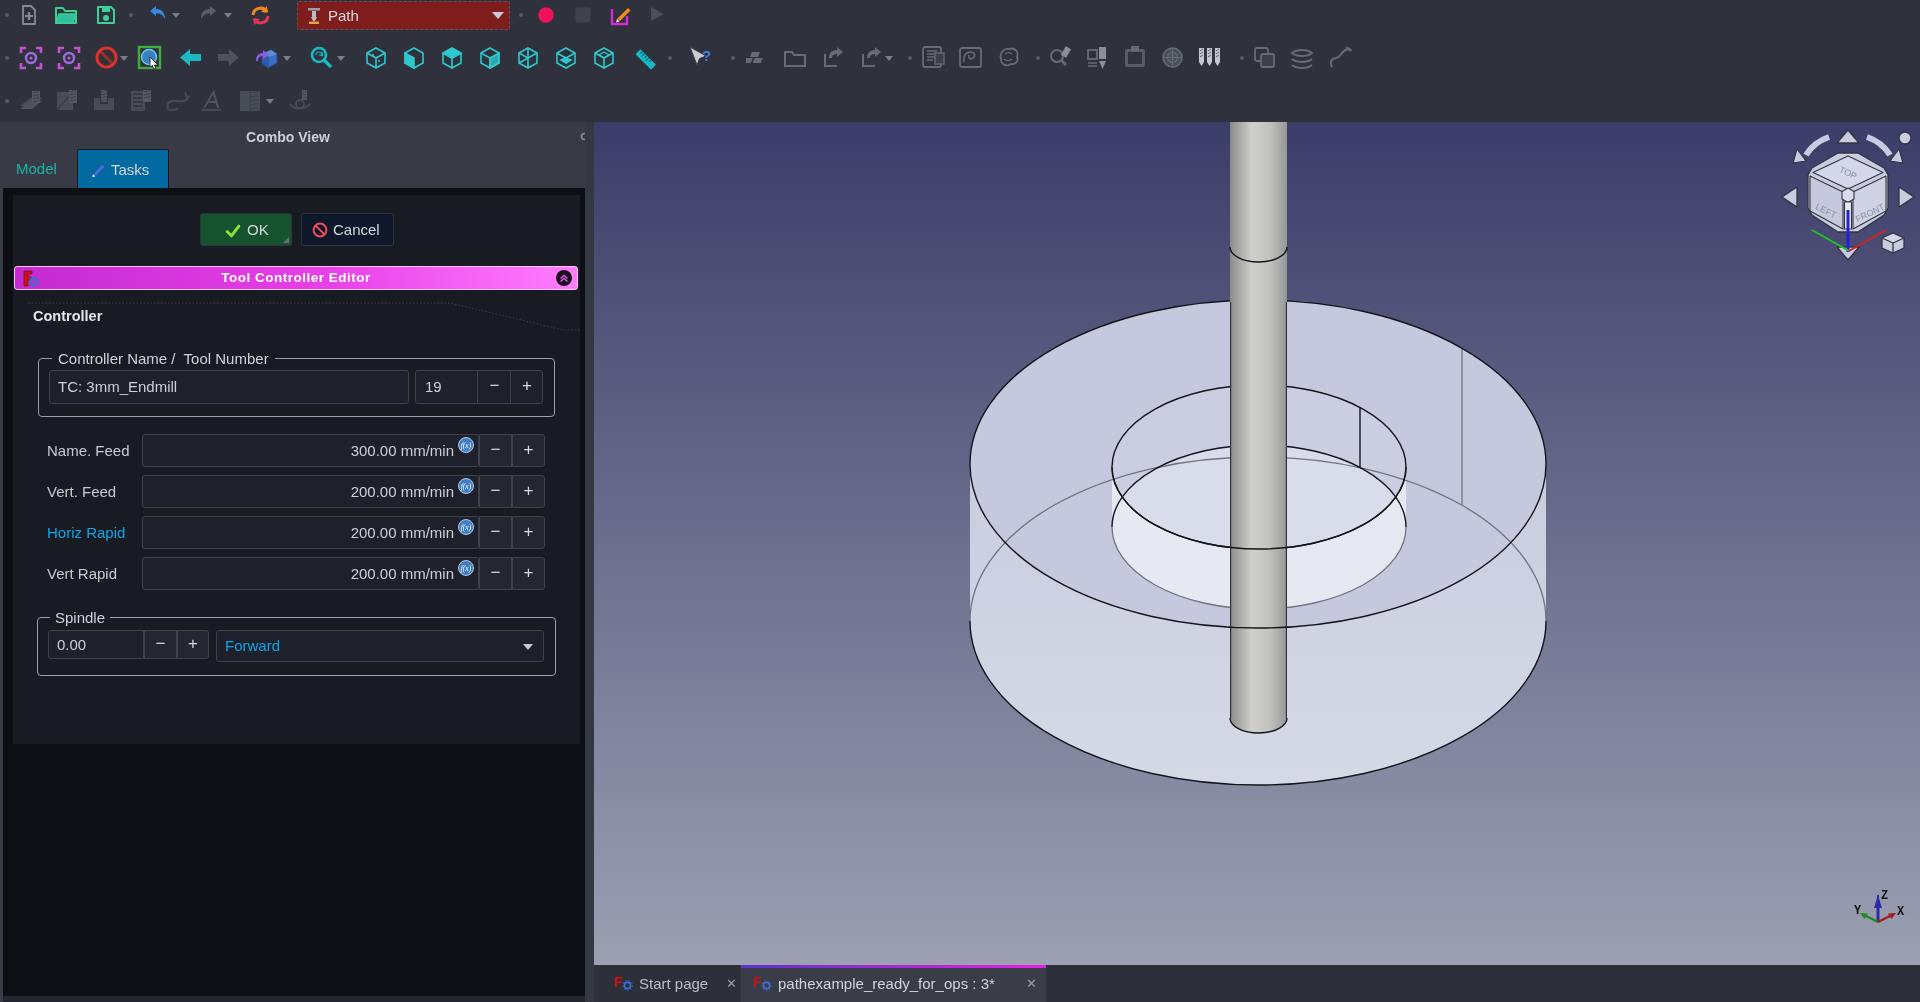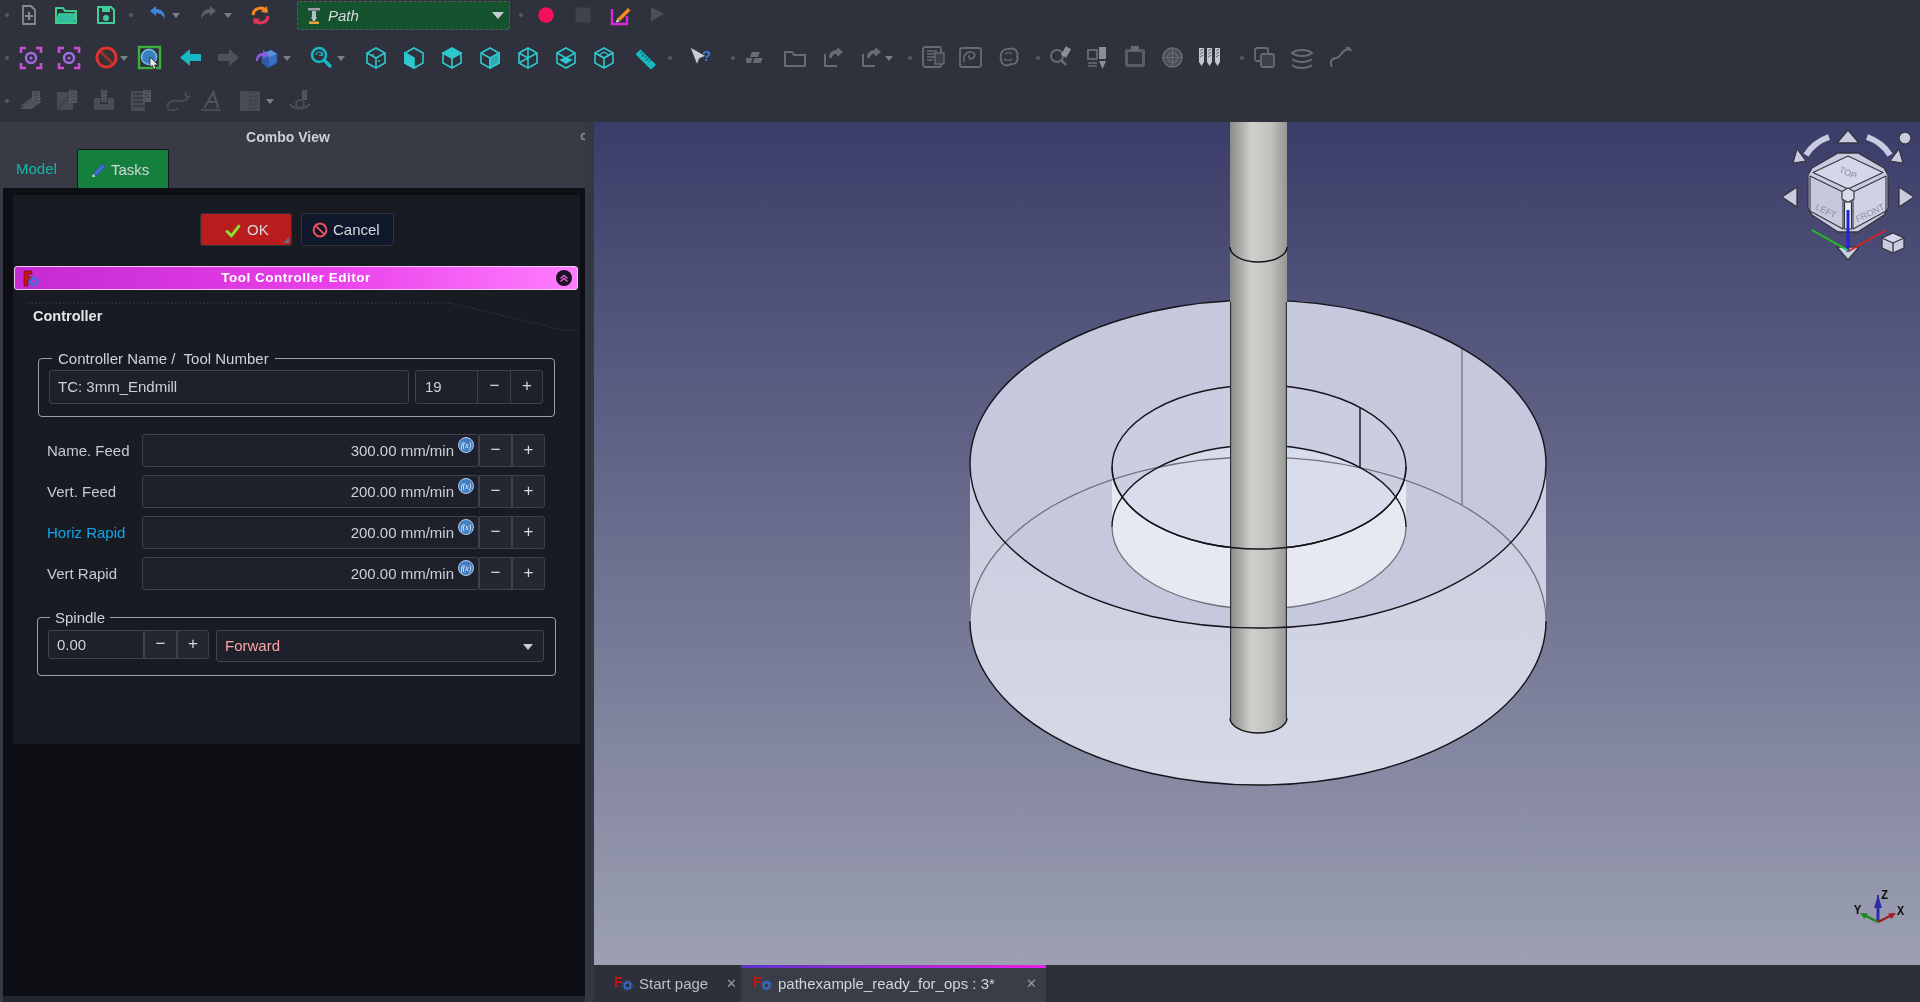--- a/index.html
+++ b/index.html
@@ -38,21 +38,21 @@
     <svg class="tbicon" style="left:198px;top:5px;" width="22" height="20" viewBox="0 0 22 20">
         <path d="M18 6 L12 1 V4 C6 4 3 8 3 14 C5 10 8 8 12 8 V11 Z" fill="#5a5f6a"></path>
       </svg>
     <div class="dd" style="left:224px;top:13px;"></div>
     <svg class="tbicon" style="left:248px;top:3px;" width="25" height="25" viewBox="0 0 25 25">
         <path d="M5 12 A7.5 7.5 0 0 1 19 9" fill="none" stroke="#f5881e" stroke-width="3"></path>
         <path d="M19 3 L19.5 9.7 L13 9 Z" fill="#f5881e"></path>
         <path d="M20 13 A7.5 7.5 0 0 1 6 16" fill="none" stroke="#e5345a" stroke-width="3"></path>
         <path d="M6 22 L5.5 15.3 L12 16 Z" fill="#e5345a"></path>
       </svg>
-    <div class="abs" style="left:297px;top:1px;width:213px;height:29px;background:#14532d;border:1px dashed #565a64;box-sizing:border-box;border-radius:2px;font-style:italic;">
+    <div class="abs" style="left:297px;top:1px;width:213px;height:29px;background:#7f1d1d;border:1px dashed #565a64;box-sizing:border-box;border-radius:2px;">
       <svg class="abs" style="left:7px;top:5px;" width="18" height="18" viewBox="0 0 18 18">
           <rect x="3" y="1" width="12" height="2.5" fill="#9aa0aa"></rect>
           <rect x="7" y="4" width="4" height="6" fill="#b8bec8"></rect>
           <path d="M6 10 H12 L10 14 H8 Z" fill="#b8bec8"></path>
           <rect x="4" y="14.5" width="10" height="2.5" fill="#e8a33d"></rect>
         </svg>
       <span style="position:absolute;left:30px;font-size:15px;color:#d6d8dd;line-height:27px;">Path</span>
       <div class="dd" style="left:194px;top:10px;border-left-width:6px;border-right-width:6px;border-top-width:7px;border-top-color:#c9cdd5;"></div>
     </div>
     <div class="dot" style="left:519px;top:13px;"></div>
@@ -314,33 +314,33 @@
 
   <div class="abs" id="dock" style="left:0;top:122px;width:594px;height:880px;background:#383b45;">
     <div class="abs" style="left:0;top:0;width:576px;height:30px;text-align:center;">
       <span style="font-weight:bold;font-size:14px;color:#cdcfd5;line-height:30px;">Combo View</span>
     </div>
     <svg class="abs" style="left:580px;top:10px;" width="9" height="9" viewBox="0 0 9 9">
         <circle cx="4.5" cy="4.5" r="3" fill="none" stroke="#8a8d95" stroke-width="1.6"></circle>
       </svg>
 
     <div class="abs" style="left:16px;top:28px;width:60px;height:38px;color:#14b8a6;font-size:15px;line-height:38px;">Model</div>
-    <div class="abs" style="left:77px;top:27px;width:90px;height:39px;background:#15803d;border:1px solid #16181e;border-bottom:none;border-radius:2px 2px 0 0;">
+    <div class="abs" style="left:77px;top:27px;width:90px;height:39px;background:#0369a1;border:1px solid #16181e;border-bottom:none;border-radius:2px 2px 0 0;">
       <svg class="abs" style="left:13px;top:11px;" width="16" height="16" viewBox="0 0 16 16">
         <path d="M2 13 L11 3 L14 6 L5 15 Z" fill="#3f6fd0" stroke="#2a4f9e" stroke-width="0.8"></path>
         <path d="M2 13 L4.4 15.4 L1.2 16 Z" fill="#e8e8ea"></path>
       </svg>
       <span style="position:absolute;left:33px;top:0;font-size:15px;color:#d4d6db;line-height:39px;">Tasks</span>
     </div>
 
     <div class="abs" style="left:3px;top:66px;width:582px;height:814px;background:#0d0f15;"></div>
     <div class="abs" style="left:13px;top:73px;width:567px;height:549px;background:#191b23;"></div>
     <div class="abs" style="left:3px;top:874px;width:582px;height:6px;background:#23262e;"></div>
 
-    <div class="abs" style="left:200px;top:91px;width:92px;height:33px;background:#b91c1c;border:1px solid #2f333d;border-radius:3px;box-sizing:border-box;">
+    <div class="abs" style="left:200px;top:91px;width:92px;height:33px;background:#14532d;border:1px solid #2f333d;border-radius:3px;box-sizing:border-box;">
       <svg class="abs" style="left:24px;top:9px" width="16" height="16" viewBox="0 0 15 15">
           <path d="M2 8 L6 12 L13 3" stroke="#8ae234" stroke-width="2.8" fill="none" stroke-linecap="round" stroke-linejoin="round"></path>
         </svg>
       <span style="position:absolute;left:46px;font-size:15px;color:#d6d8dd;line-height:31px;">OK</span>
       <div style="position:absolute;right:2px;bottom:2px;width:0;height:0;border-left:6px solid transparent;border-bottom:6px solid #6a6e78;"></div>
     </div>
     <div class="abs" style="left:301px;top:91px;width:93px;height:33px;background:#0f172a;border:1px solid #2f333d;border-radius:3px;box-sizing:border-box;">
       <svg class="abs" style="left:10px;top:8px" width="16" height="16" viewBox="0 0 16 16">
         <circle cx="8" cy="8" r="6.4" fill="none" stroke="#ef4d5c" stroke-width="2"></circle>
         <line x1="3.6" y1="3.6" x2="12.4" y2="12.4" stroke="#ef4d5c" stroke-width="2"></line>
@@ -429,21 +429,21 @@
     <div class="abs" style="left:512px;top:435px;width:33px;height:33px;background:#242731;border:1px solid #3e424d;border-radius:0 3px 3px 0;box-sizing:border-box;text-align:center;font-size:17px;color:#d6dae0;line-height:30px;">+</div>
 
     <div class="abs" style="left:37px;top:495px;width:519px;height:59px;border:1px solid #9ca0a9;border-radius:4px;box-sizing:border-box;"></div>
     <div class="abs" style="left:50px;top:487px;background:#191b23;padding:0 5px;font-size:15px;color:#cfd2d8;">Spindle</div>
     <div class="abs" style="left:48px;top:508px;width:96px;height:29px;background:#1e212b;border:1px solid #3e424d;border-radius:3px 0 0 3px;box-sizing:border-box;">
       <span style="position:absolute;left:8px;font-size:15px;color:#ccd0d8;line-height:27px;">0.00</span>
     </div>
     <div class="abs" style="left:144px;top:508px;width:33px;height:29px;background:#242731;border:1px solid #3e424d;box-sizing:border-box;text-align:center;font-size:17px;color:#d6dae0;line-height:26px;">−</div>
     <div class="abs" style="left:177px;top:508px;width:32px;height:29px;background:#242731;border:1px solid #3e424d;border-radius:0 3px 3px 0;box-sizing:border-box;text-align:center;font-size:17px;color:#d6dae0;line-height:26px;">+</div>
     <div class="abs" style="left:216px;top:508px;width:328px;height:32px;background:#1e212b;border:1px solid #3e424d;border-radius:3px;box-sizing:border-box;">
-      <span style="position:absolute;left:8px;font-size:15px;color:#fca5a5;line-height:30px;">Forward</span>
+      <span style="position:absolute;left:8px;font-size:15px;color:#0ea5e9;line-height:30px;">Forward</span>
       <div style="position:absolute;right:10px;top:13px;width:0;height:0;border-left:5px solid transparent;border-right:5px solid transparent;border-top:6px solid #c9ccd2;"></div>
     </div>
   </div>
 
   <div class="abs" style="left:585px;top:122px;width:9px;height:880px;background:#343843;"></div>
 
   <div class="abs" id="viewport" style="left:594px;top:122px;width:1326px;height:843px;">
     <svg width="1326" height="843" viewBox="0 0 1326 843">
       <defs>
         <linearGradient id="bg" x1="0" y1="0" x2="0" y2="1">

